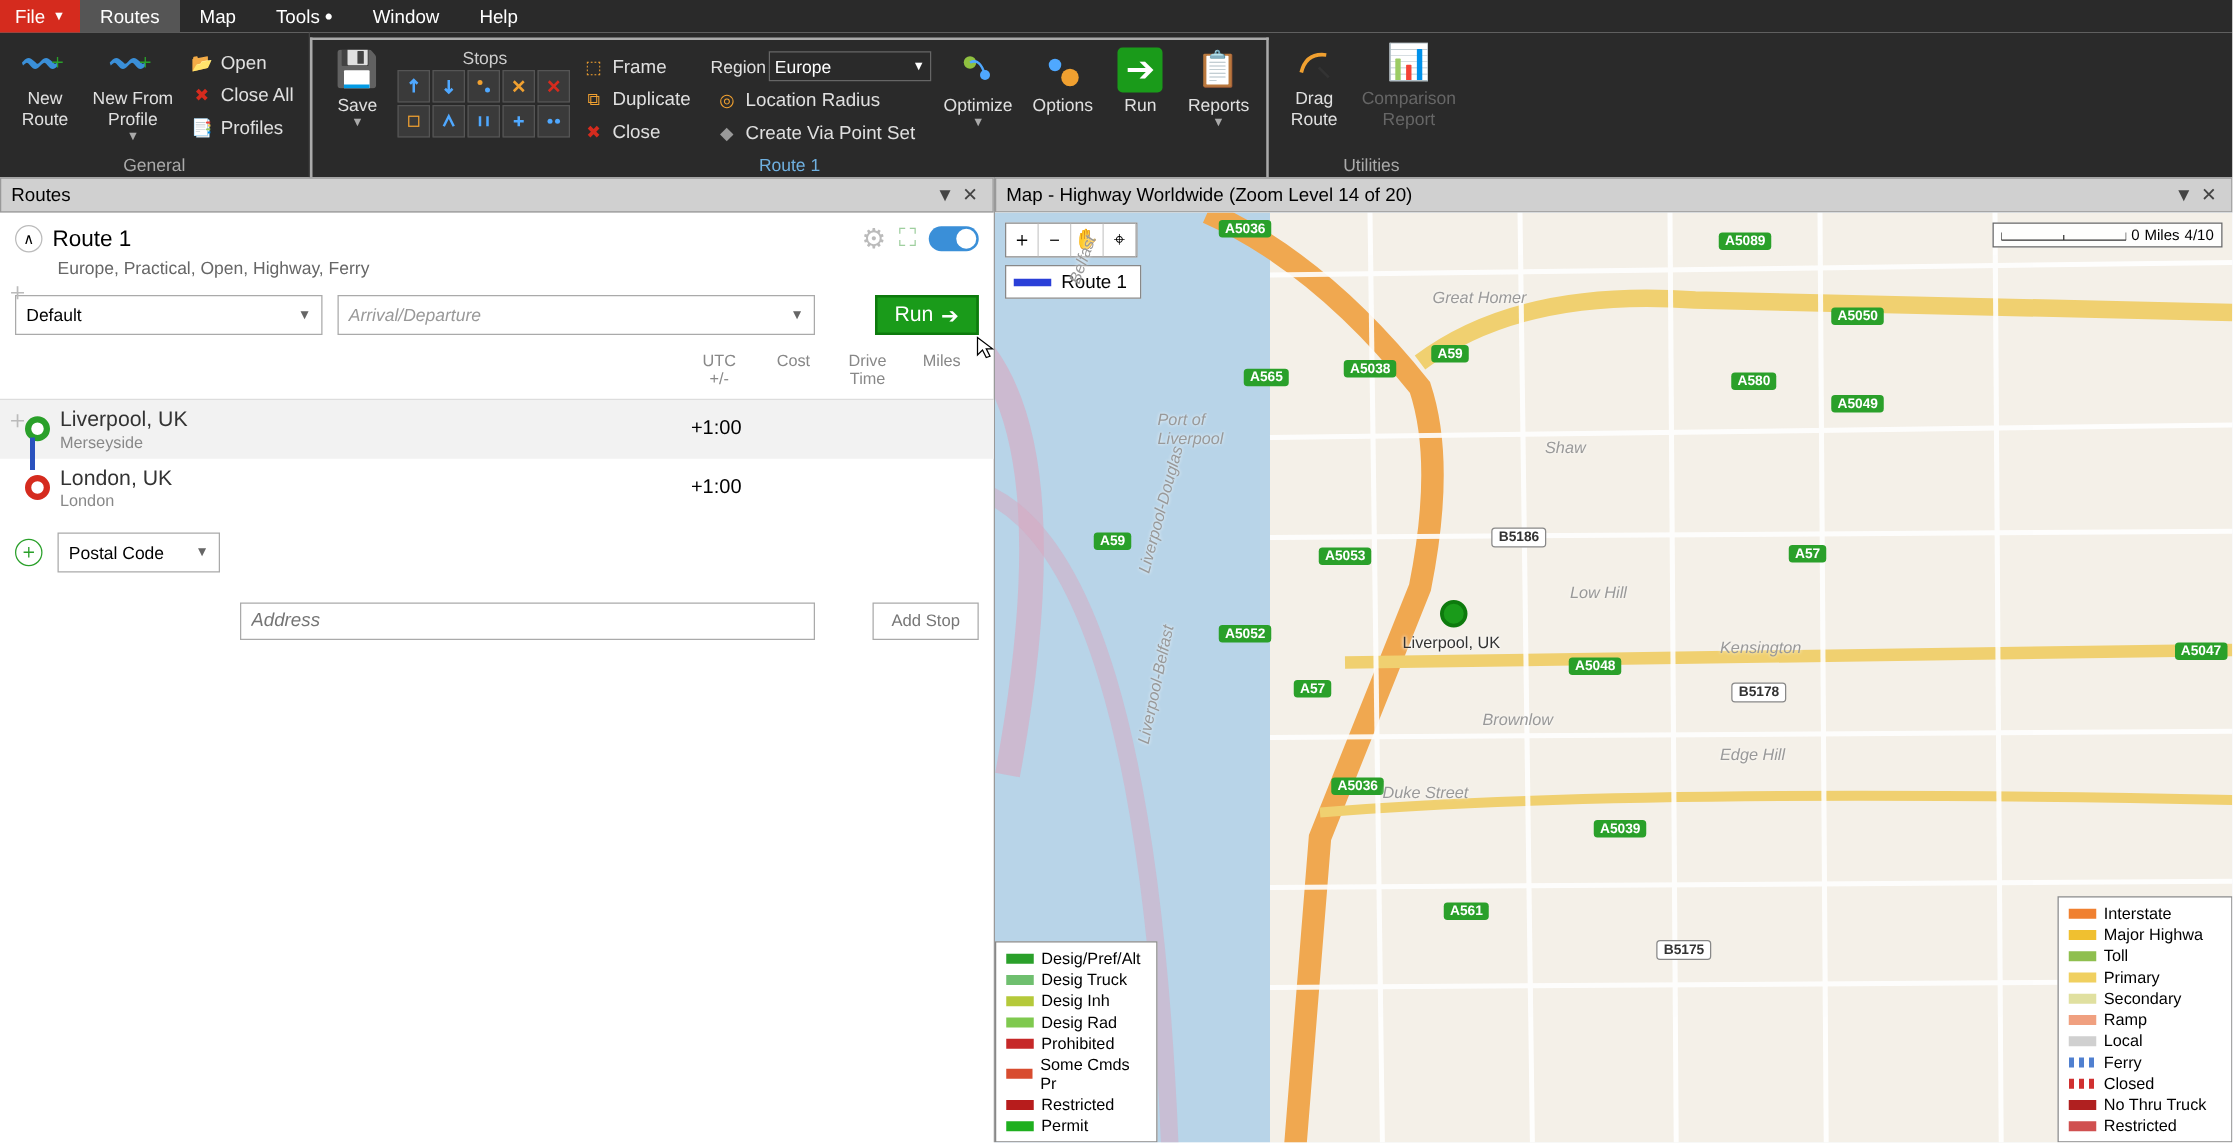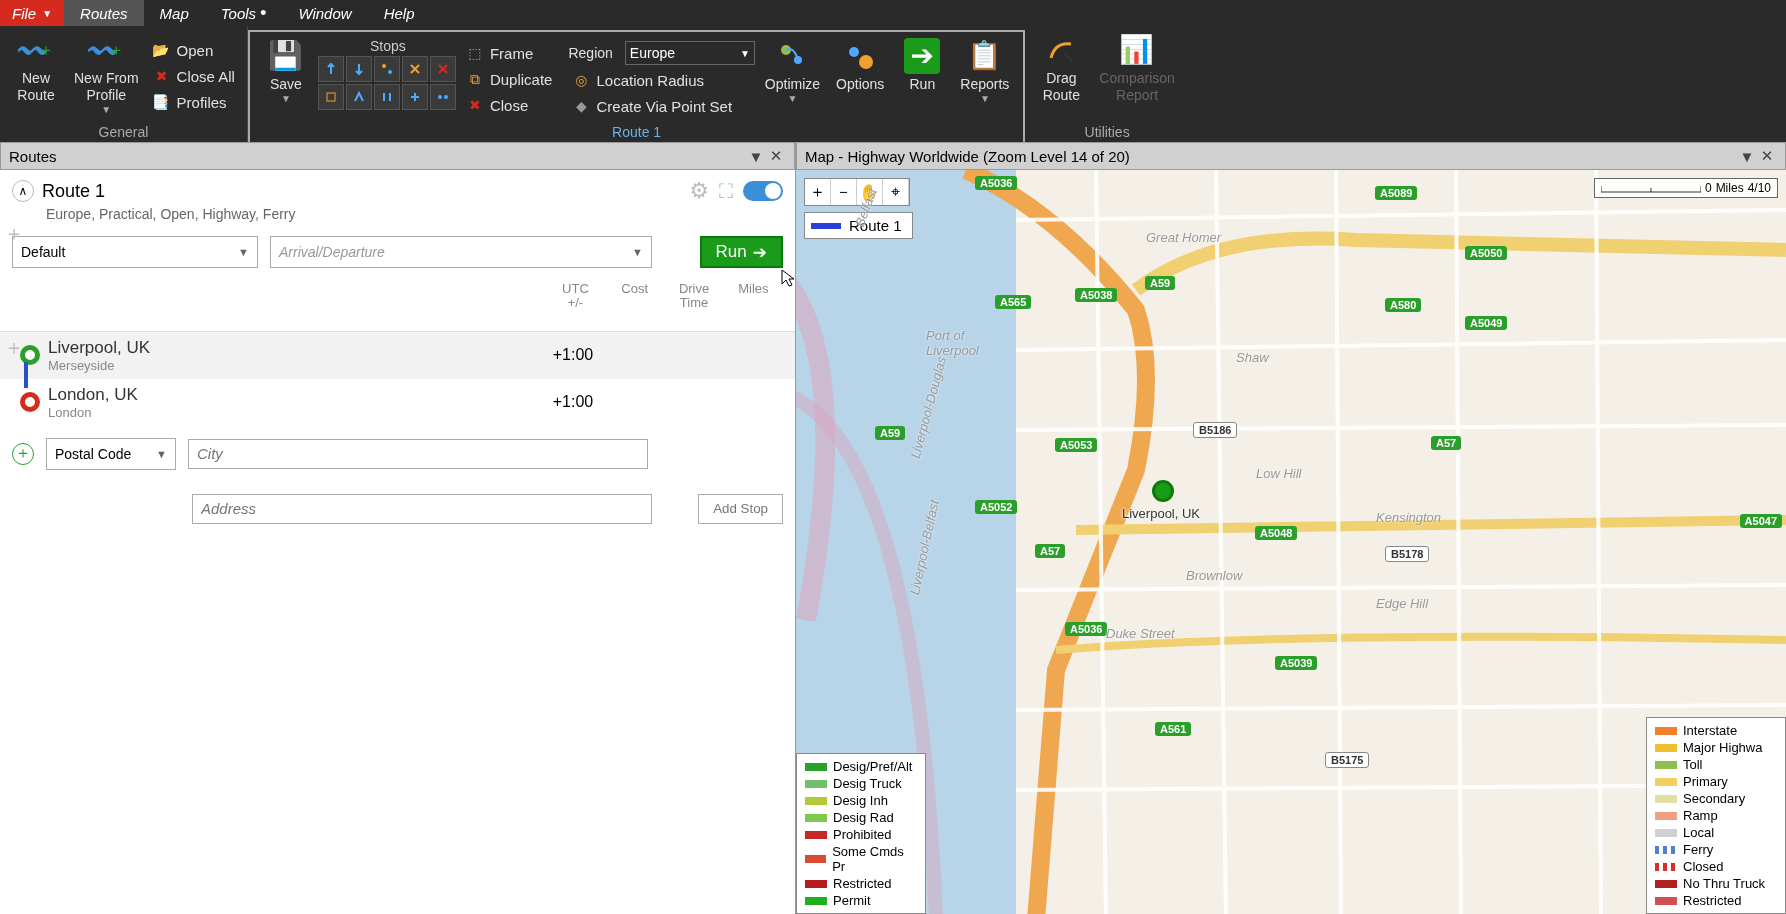--- a/index.html
+++ b/index.html
@@ -1,41 +1,41 @@
 <!DOCTYPE html>
 <html><head>
 <meta charset="utf-8">
 <style>
 * { box-sizing: border-box; margin: 0; padding: 0; font-family: "Segoe UI", Arial, sans-serif; }
 body { width: 1786px; height: 914px; background: #fff; overflow: hidden; font-size: 14px; }
 
 
 .menubar { height: 26px; background: #2a2a2a; display: flex; align-items: stretch; color: #fff; }
-.menubar .menu-item { padding: 0 16px; display: flex; align-items: center; cursor: pointer; font-size: 15px; font-style: italic; }
+.menubar .menu-item { padding: 0 16px; display: flex; align-items: center; cursor: pointer; font-size: 15px; }
 .menubar .menu-file { background: #d52b1e; padding: 0 12px; }
 .menubar .menu-file .arrow { margin-left: 6px; font-size: 10px; }
 .menubar .menu-routes { background: #555; }
 .menubar .dot { margin-left: 4px; font-size: 18px; line-height: 0; }
 
 
 .ribbon { height: 116px; background: #2a2a2a; display: flex; color: #e0e0e0; }
 .ribbon-group { border-right: 1px solid #444; padding: 4px 8px 0 8px; display: flex; flex-direction: column; }
 .ribbon-group.highlighted { border: 2px solid #aaa; border-bottom: none; margin-top: 4px; position: relative; }
 .ribbon-group-label { text-align: center; font-size: 14px; color: #aaa; padding: 2px 0; margin-top: auto; }
 .ribbon-row { display: flex; gap: 4px; flex: 1; }
 .big-btn { display: flex; flex-direction: column; align-items: center; justify-content: flex-start; padding: 2px 6px; cursor: pointer; min-width: 56px; text-align: center; font-size: 14px; line-height: 1.2; }
 .big-btn .icon { width: 36px; height: 36px; margin-bottom: 2px; display: flex; align-items: center; justify-content: center; font-size: 28px; border-radius: 4px; }
 .big-btn .arrow-sub { font-size: 10px; color: #aaa; }
 .small-btns { display: flex; flex-direction: column; gap: 4px; justify-content: center; }
 .small-btn { display: flex; align-items: center; gap: 6px; padding: 2px 4px; cursor: pointer; font-size: 15px; }
 .small-btn .icon { width: 18px; height: 18px; display: flex; align-items: center; justify-content: center; font-size: 14px; }
 .stops-header { text-align: center; font-size: 14px; color: #ccc; padding: 2px 0; }
 .stops-btns { display: flex; gap: 2px; flex-wrap: wrap; width: 140px; }
 .stop-icon-btn { width: 26px; height: 26px; background: #3a3a3a; border: 1px solid #555; display: flex; align-items: center; justify-content: center; cursor: pointer; }
-.region-row { display: flex; align-items: center; gap: 12px; }
+.region-row { display: flex; align-items: center; gap: 2px; }
 .region-select { background: #2a2a2a; color: #fff; border: 1px solid #666; height: 24px; width: 130px; padding: 0 4px; font-size: 14px; }
 
 
 .panel-header { height: 28px; background: #d0d0d0; border: 1px solid #999; display: flex; align-items: center; padding: 0 8px; font-size: 15px; }
 .panel-header .spacer { flex: 1; }
 .panel-header .hbtn { width: 20px; text-align: center; cursor: pointer; color: #444; }
 
 
 .main { display: flex; height: calc(100% - 26px - 116px); }
 .left-pane { width: 796px; display: flex; flex-direction: column; border-right: 1px solid #999; }
@@ -53,21 +53,21 @@
 .toggle::after { content: ""; width: 16px; height: 16px; background: #fff; border-radius: 50%; position: absolute; top: 2px; right: 2px; }
 .route-sub { color: #666; font-size: 14px; margin-left: 34px; margin-top: 2px; }
 
 .controls-row { display: flex; gap: 12px; padding: 10px 12px; align-items: flex-start; }
 .sel { border: 1px solid #aaa; height: 32px; padding: 0 8px; background: #fff; display: flex; align-items: center; justify-content: space-between; cursor: pointer; }
 .sel .arr { color: #666; font-size: 11px; }
 .sel.default { width: 246px; }
 .sel.arrival { width: 382px; color: #999; font-style: italic; }
 .run-btn { margin-left: auto; background: #1a9b1a; color: #fff; border: 2px solid #0d7a0d; height: 32px; padding: 0 14px; display: flex; align-items: center; gap: 6px; font-size: 17px; cursor: pointer; }
 
-.cols-head { display: flex; color: #888; font-size: 13px; padding: 4px 12px 20px 12px; border-bottom: 1px solid #ddd; }
+.cols-head { display: flex; color: #888; font-size: 13px; padding: 4px 12px 8px 12px; border-bottom: 1px solid #ddd; }
 .cols-head .c-name { width: 540px; }
 .cols-head .c { width: 60px; text-align: center; line-height: 1.1; }
 
 .stop-row { display: flex; align-items: center; padding: 6px 12px; }
 .stop-row.hl { background: #f2f2f2; }
 .stop-ind { width: 36px; display: flex; flex-direction: column; align-items: center; }
 .stop-dot { width: 20px; height: 20px; border-radius: 50%; border: 5px solid #2aa02a; background: #fff; }
 .stop-dot.end { border-color: #d52b1e; }
 .stop-line { width: 4px; height: 26px; background: #2a52be; margin: -2px 0; }
 .stop-info { flex: 1; }
@@ -384,21 +384,20 @@
         <div style="width:180px"></div>
       </div>
     </div>
 
     <div class="add-area" style="position:relative">
       <div class="plus-btn">＋</div>
       <div class="sel" style="width:130px">
           <span>Postal Code</span>
           <span class="arr">▼</span>
         </div>
-      <input class="input city" placeholder="City" style="">
       <div style="flex-basis:100%;height:0"></div>
       <input class="input addr" placeholder="Address" style="">
       <button class="addstop-btn">Add Stop</button>
     </div>
   </div>
 
   <div class="right-pane">
     <div class="panel-header">
       <span>Map - Highway Worldwide (Zoom Level 14 of 20)</span>
       <span class="spacer"></span>

